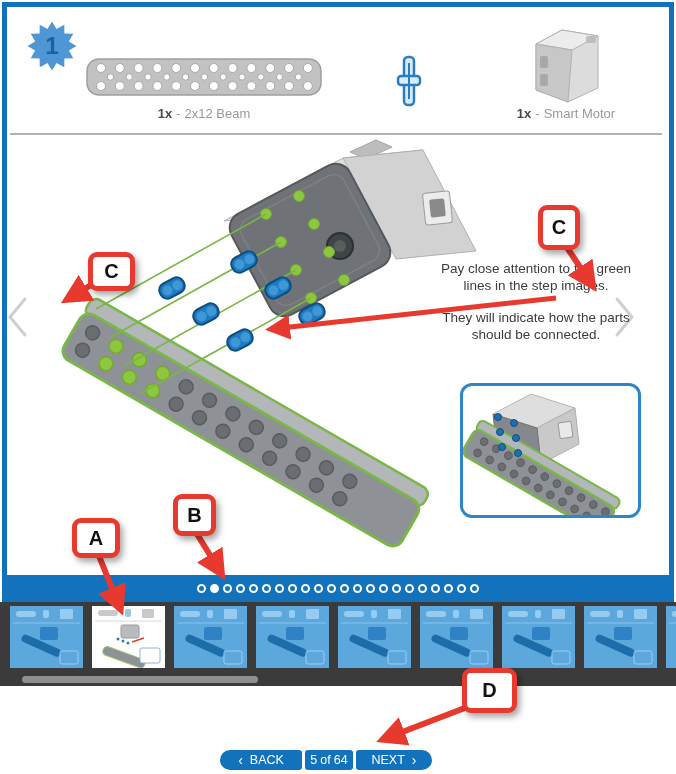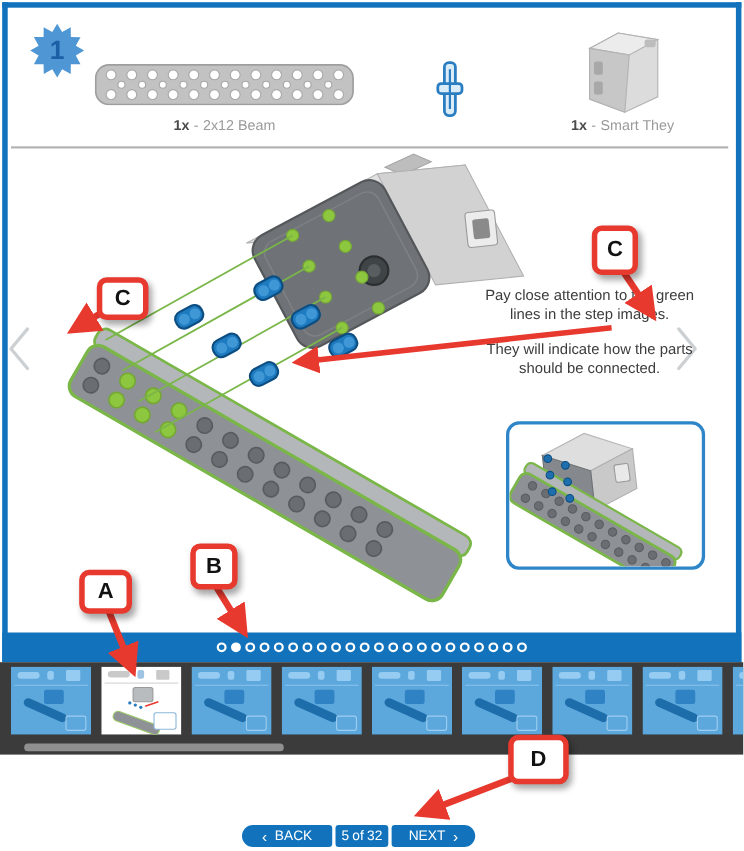--- a/index.html
+++ b/index.html
@@ -114,21 +114,21 @@
 
   <svg class="part" style="left:528px;top:26px;" width="76" height="80" viewBox="0 0 76 80">
     <polygon points="8,18 34,4 70,10 70,62 40,76 8,64" fill="#dcdcdc" stroke="#b2b2b2"></polygon>
     <polygon points="8,18 34,4 70,10 44,24" fill="#ececec" stroke="#b2b2b2"></polygon>
     <polygon points="8,18 44,24 40,76 8,64" fill="#c7c7c7" stroke="#b2b2b2"></polygon>
     <rect x="12" y="30" width="8" height="12" rx="2" fill="#a8a8a8"></rect>
     <rect x="12" y="48" width="8" height="12" rx="2" fill="#a8a8a8"></rect>
     <rect x="58" y="10" width="10" height="7" rx="2" fill="#bdbdbd"></rect>
   </svg>
   <span class="part-label" style="left:566px;top:106px;">
-    <span class="qty">1x</span><span class="sep">-</span><span class="nm">Smart They</span>
+    <span class="qty">1x</span><span class="sep">-</span><span class="nm">Smart Motor</span>
   </span>
 
   <div id="divider"></div>
 
   <svg id="scene" viewBox="0 0 676 774">
 
     <g>
       <polygon points="224,221 343,158 423,150 304,213" fill="#e0e0e0" stroke="#b5b5b5"></polygon>
       <polygon points="350,152 376,140 392,147 366,159" fill="#bdbdbd" stroke="#a5a5a5"></polygon>
       <polygon points="343,158 423,150 476,251 396,259" fill="#d2d2d2" stroke="#b0b0b0"></polygon>
@@ -433,21 +433,21 @@
   </div>
 
   <div id="nav">
     <div class="navseg" id="back-btn">
       <span class="btn-chev">‹</span>
       <span>BACK</span>
     </div>
     <div class="navseg" id="page-info">
       <span>5</span>
       <span class="of">of</span>
-      <span>32</span>
+      <span>64</span>
     </div>
     <div class="navseg" id="next-btn">
       <span>NEXT</span>
       <span class="btn-chev">›</span>
     </div>
   </div>
 
   <svg id="arrows" viewBox="0 0 676 774">
     <defs>
       <marker id="ah" markerWidth="5" markerHeight="5" refX="3.6" refY="2.5" orient="auto">

